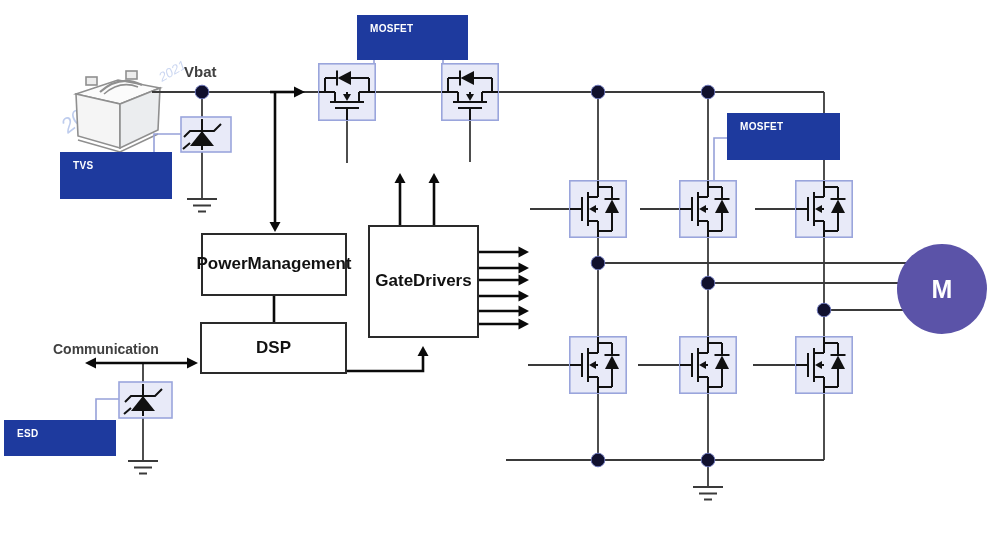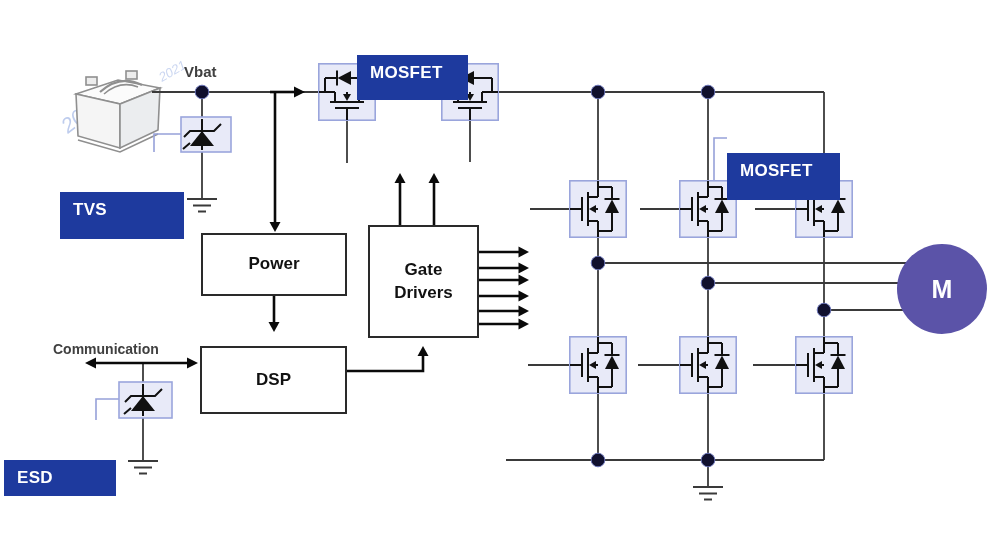--- a/index.html
+++ b/index.html
@@ -1,23 +1,23 @@
 <!DOCTYPE html>
 <html style="--label-bg: #1e3a9e; --label-text: #ffffff; --box-fill: #e8eaf8; --box-border: #9aa5dc; --connector: #96a1d9; --wire: #3a3a3a; --ink: #111111; --arrow: #0a0a0a; --motor-fill: #5b53a8; --motor-text: #ffffff; --junction: #10102e; --watermark: #a9bce8; --block-border: #2a2a2a; --block-text: #111111;"><head>
 <meta charset="utf-8">
 <style>
   html,body{margin:0;padding:0;background:#fff;}
   .canvas{position:relative;width:1000px;height:533px;background:#ffffff;
           font-family:"Liberation Sans",sans-serif;overflow:hidden;}
   .layer{position:absolute;left:0;top:0;width:1000px;height:533px;}
   .tag{position:absolute;background:var(--label-bg,#1e3a9e);color:var(--label-text,#fff);
-       font-size:17px;font-weight:700;letter-spacing:.3px;
-       padding:8px 0 0 13px;box-sizing:border-box;margin-top:40px;}
+       font-size:10px;font-weight:700;letter-spacing:.3px;
+       padding:8px 0 0 13px;box-sizing:border-box;}
   .block{position:absolute;background:#fff;border:2px solid var(--block-border,#2a2a2a);
-         display:flex;flex-direction:column;align-items:center;justify-content:center;
+         display:flex;align-items:center;justify-content:center;
          font-weight:700;font-size:17px;color:var(--block-text,#111);line-height:1.3;
          box-sizing:border-box;text-align:center;}
   .free-label{position:absolute;font-weight:700;color:#404040;}
   .motor{position:absolute;left:897px;top:244px;width:90px;height:90px;border-radius:50%;
          background:var(--motor-fill,#5b53a8);color:var(--motor-text,#fff);
          display:flex;align-items:center;justify-content:center;
          font-size:25px;font-weight:700;}
 </style>
 </head>
 <body>
@@ -147,37 +147,38 @@
       <circle cx="598" cy="92" r="6.8"></circle>
       <circle cx="708" cy="92" r="6.8"></circle>
       <circle cx="598" cy="263" r="6.8"></circle>
       <circle cx="708" cy="283" r="6.8"></circle>
       <circle cx="824" cy="310" r="6.8"></circle>
       <circle cx="598" cy="460" r="6.8"></circle>
       <circle cx="708" cy="460" r="6.8"></circle>
     </g>
   </svg>
 
-  <div class="tag" style="left:60px;top:152px;width:124px;height:47px">
+  <div class="tag" style="left:60px;top:152px;width:112px;height:47px">
     <span>TVS</span>
   </div>
   <div class="tag" style="left:4px;top:420px;width:112px;height:36px">
     <span>ESD</span>
   </div>
   <div class="tag" style="left:357px;top:15px;width:111px;height:45px">
     <span>MOSFET</span>
   </div>
   <div class="tag" style="left:727px;top:113px;width:113px;height:47px">
     <span>MOSFET</span>
   </div>
 
   <div class="block" style="left:201px;top:233px;width:146px;height:63px">
     <div>Power</div>
+    <div>Management</div>
   </div>
-  <div class="block" style="left:200px;top:346px;width:147px;height:68px">
+  <div class="block" style="left:200px;top:322px;width:147px;height:52px">
     <div>DSP</div>
   </div>
   <div class="block" style="left:368px;top:225px;width:111px;height:113px">
     <div>Gate</div>
     <div>Drivers</div>
   </div>
 
   <div class="free-label" style="left:184px;top:63px;font-size:15px">Vbat</div>
   <div class="free-label" style="left:53px;top:341px;font-size:14px">Communication</div>
 

